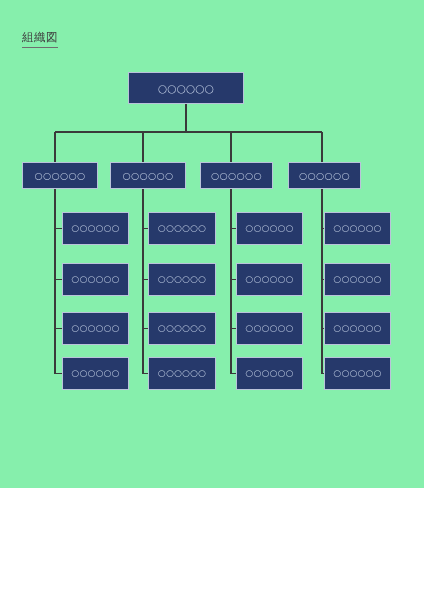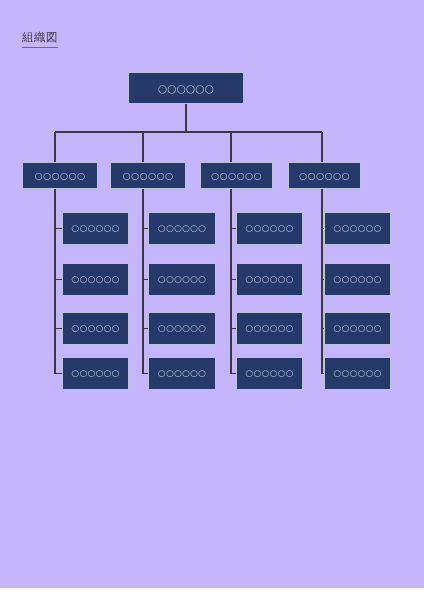--- a/index.html
+++ b/index.html
@@ -9,22 +9,22 @@
   }
   body {
     width: 424px;
     height: 600px;
     font-family: "Liberation Sans", sans-serif;
     overflow: hidden;
   }
   #page {
     position: relative;
     width: 424px;
-    height: 588px;
-    background: #c4b5fd;
+    height: 488px;
+    background: #86efac;
   }
 
   
   #doc-title {
     position: absolute;
     left: 22px;
     top: 30px;
     font-size: 11.5px;
     line-height: 15px;
     color: #3f3f3f;

